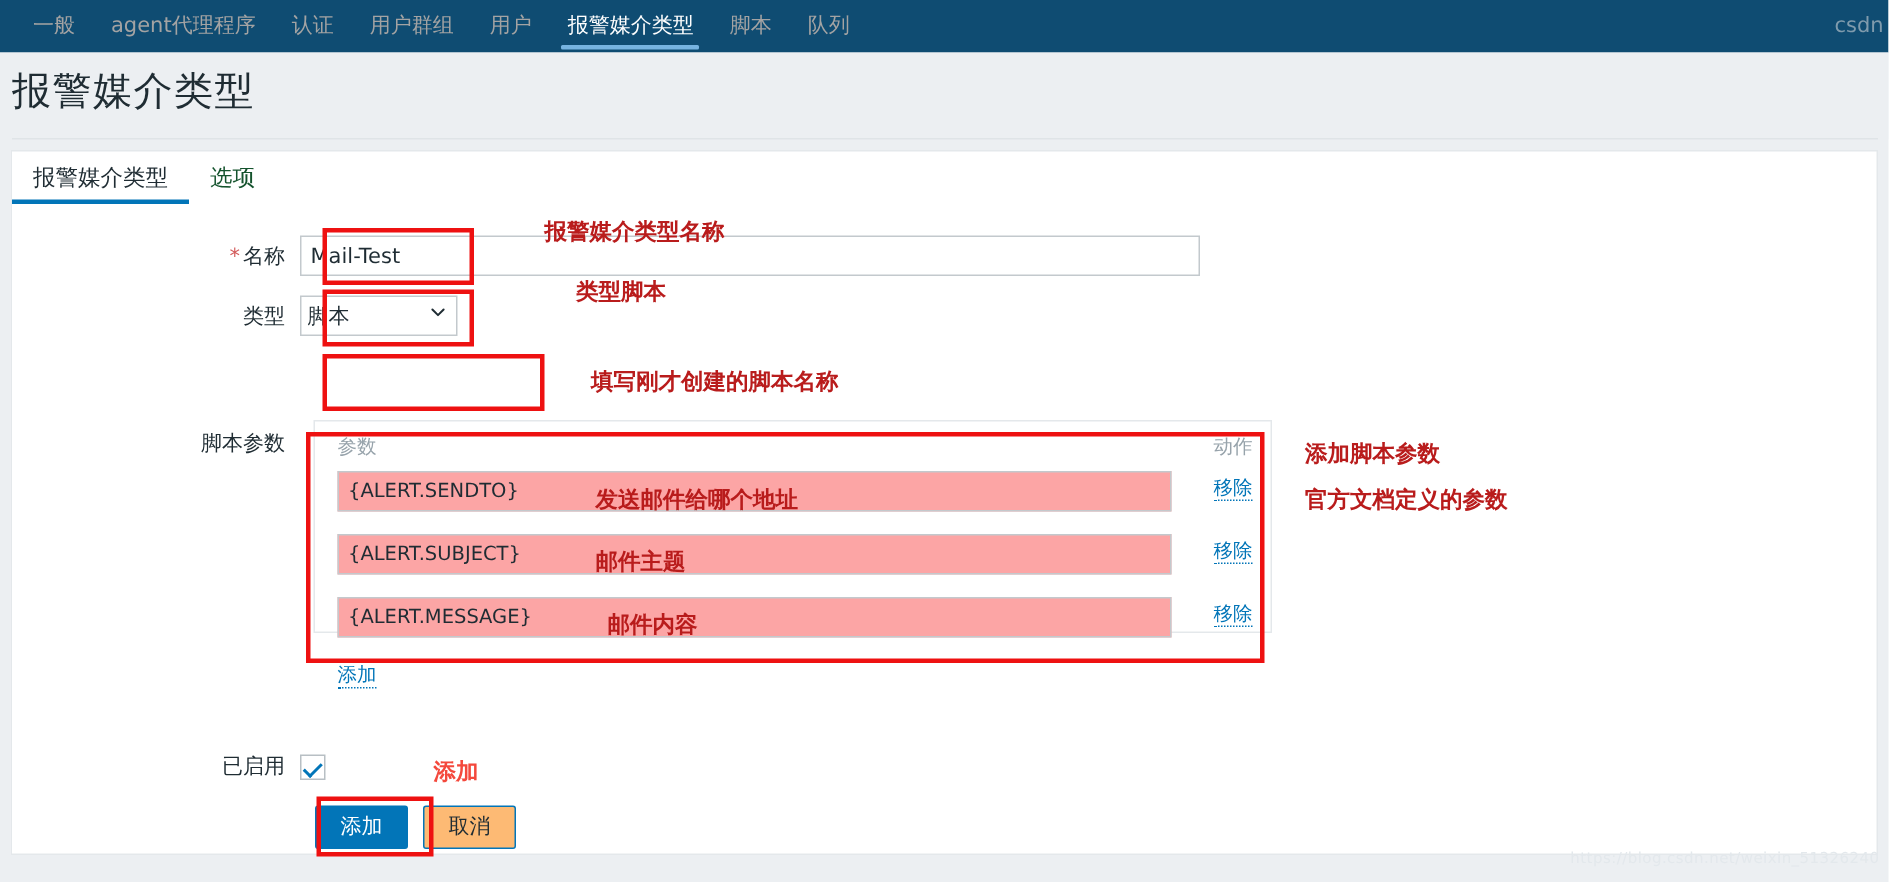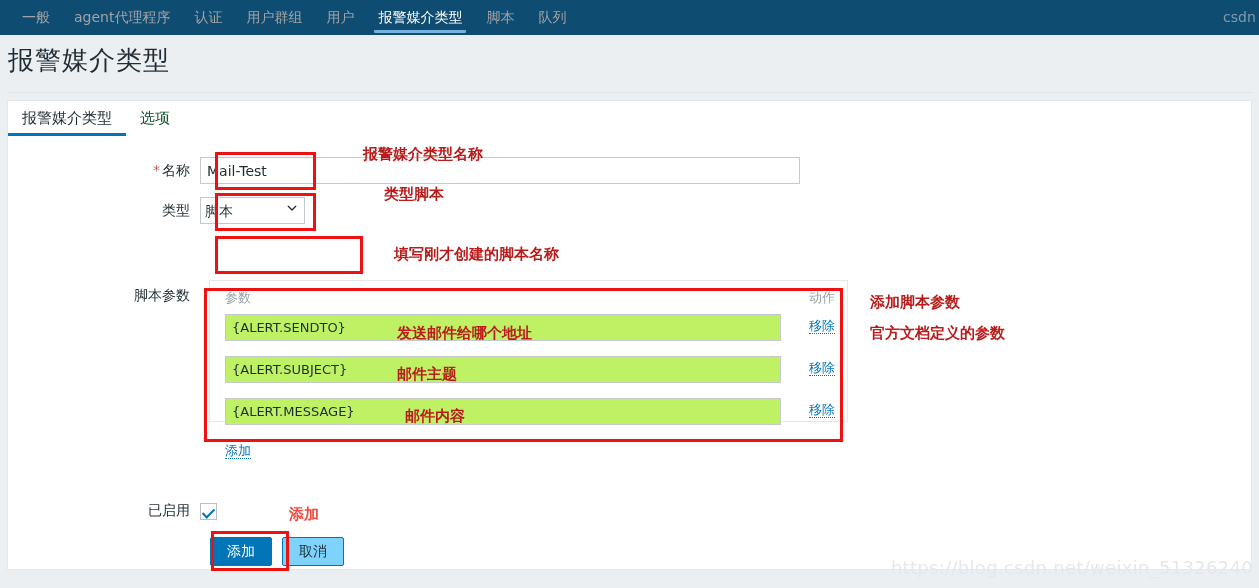--- a/index.html
+++ b/index.html
@@ -111,21 +111,21 @@
   .params-head{
     position:absolute;left:15px;top:8px;width:610px;height:18px;
     font-size:13px;color:#97a3ab;
   }
   .params-head .c1{position:absolute;left:0;top:0;}
   .params-head .c2{position:absolute;right:0;top:0;}
 
   .p-row{position:absolute;left:15px;width:610px;height:27px;}
   .p-input{
     position:absolute;left:0;top:0;width:556px;height:27px;box-sizing:border-box;
-    border:1px solid #c3c9cd;background:#bef264;
+    border:1px solid #c3c9cd;background:#fca5a5;
     font-family:"DejaVu Sans","Liberation Sans",sans-serif;font-size:13px;color:#1f2c33;
     padding:0 6px;outline:none;
   }
   .p-remove{
     position:absolute;right:0;top:5px;font-size:13px;color:#0275b8;
     border-bottom:1px dotted #0275b8;cursor:pointer;line-height:14px;
   }
   .p-add{
     position:absolute;left:15px;top:162px;font-size:13px;color:#0275b8;
     border-bottom:1px dotted #0275b8;cursor:pointer;line-height:15px;
@@ -142,33 +142,33 @@
     border:solid #0275b8;border-width:0 2px 2px 0;transform:rotate(45deg);
   }
 
   
   .btn{
     box-sizing:border-box;height:29px;padding:0 16px;
     font-family:"DejaVu Sans","Liberation Sans",sans-serif;font-size:14px;
     border-radius:2px;cursor:pointer;outline:none;line-height:27px;
   }
   .btn-primary{background:#0275b8;border:1px solid #0275b8;color:#fff;}
-  .btn-secondary{background:#7dd3fc;border:1px solid #0275b8;color:#1f2c33;}
+  .btn-secondary{background:#fdba74;border:1px solid #0275b8;color:#1f2c33;}
 
   
   .rbox{position:absolute;border:3px solid #ee1111;box-sizing:border-box;pointer-events:none;}
   .ann{
     position:absolute;color:#b91c1c;font-weight:bold;font-size:15px;white-space:nowrap;
     pointer-events:none;
   }
   .ann.light{color:#f4483c;font-weight:bold;}
 
   .watermark{
     position:absolute;right:6px;bottom:10px;
-    color:#e3e8ec;font-size:18px;letter-spacing:0.3px;
+    color:#e3e8ec;font-size:10px;letter-spacing:0.3px;
   }
 </style>
 </head>
 <body>
 
 <div class="topnav">
   <div class="items">
     <div class="nav-item"><span>一般</span></div>
     <div class="nav-item"><span>agent代理程序</span></div>
     <div class="nav-item"><span>认证</span></div>

